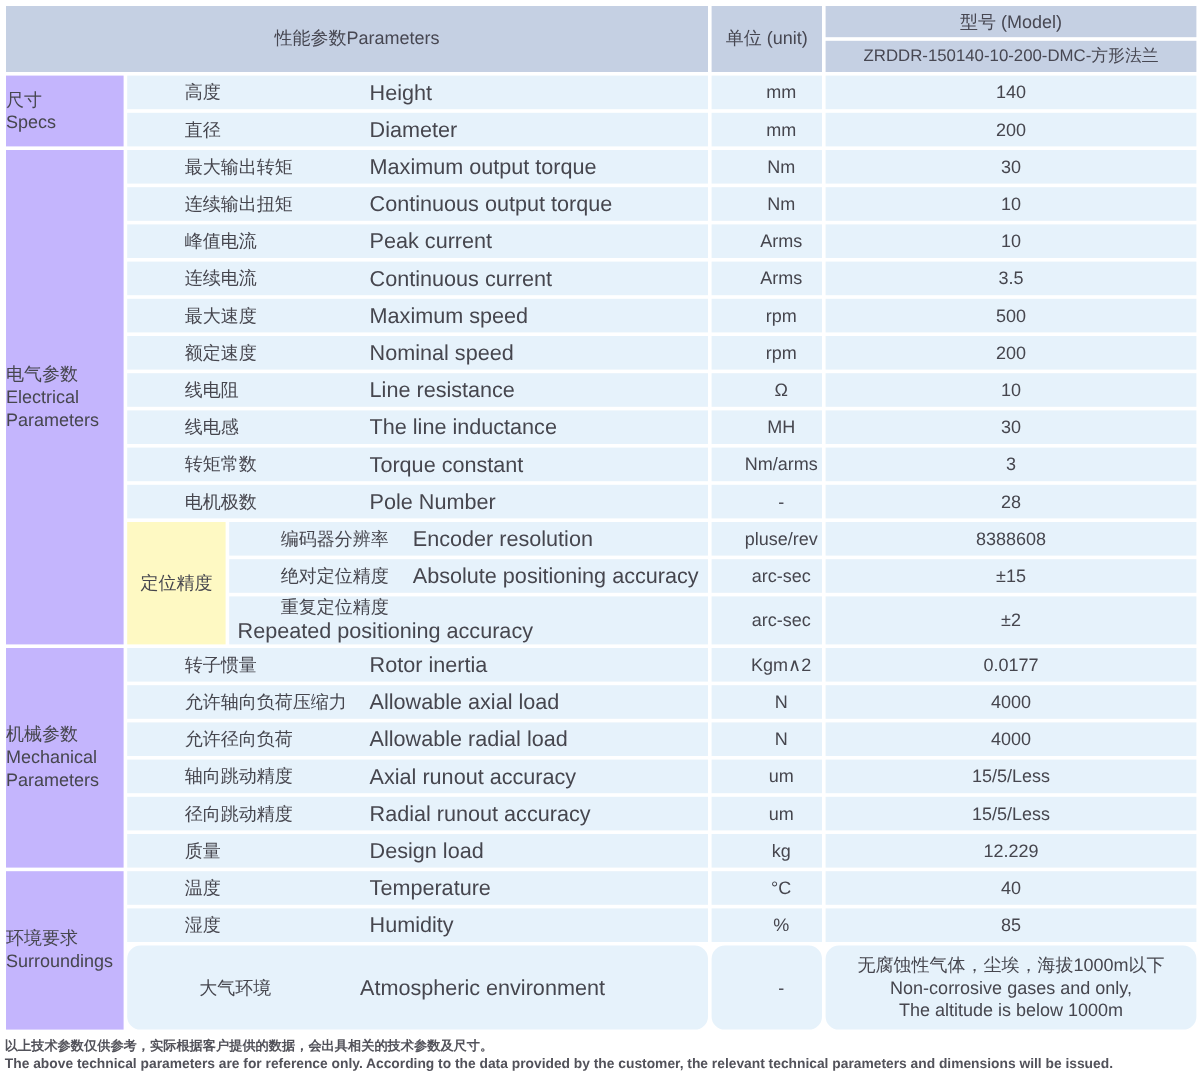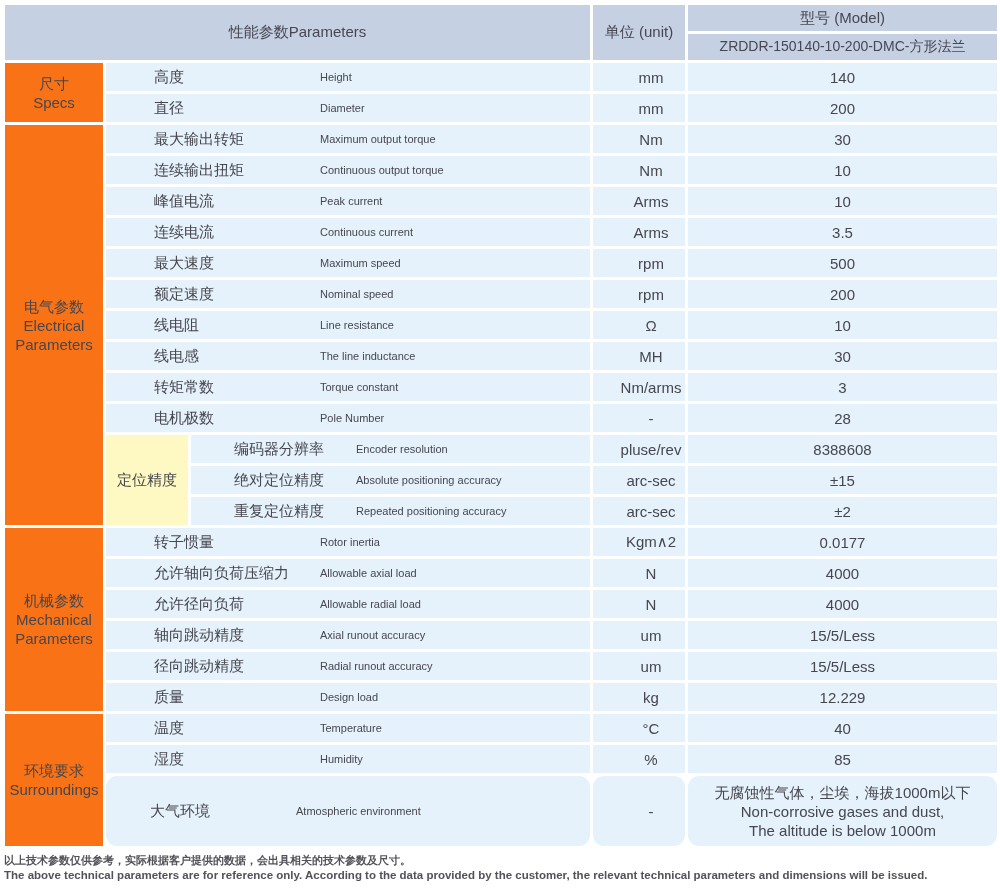--- a/index.html
+++ b/index.html
@@ -18,31 +18,31 @@
   th,td{padding:0;font-weight:normal;overflow:hidden;}
   th.hdr{
     background:#c5d0e3;color:#474752;
     font-size:15px;text-align:center;vertical-align:middle;
     height:26px;
   }
   td{
     background:#e6f2fb;font-size:15px;height:28px;vertical-align:middle;
   }
   td.group{
-    background:#f97316;text-align:center;line-height:19px;font-size:15px;
+    background:#c4b5fd;line-height:19px;font-size:15px;
   }
   td.sub{
     background:#fef9c3;text-align:center;font-size:15px;
   }
   td.lbl{text-align:left;padding-left:48px;}
   td.lbl .cn{display:inline-block;width:154px;font-size:15px;vertical-align:middle;}
-  td.lbl .en{display:inline-block;font-size:11px;vertical-align:middle;margin-left:12px;}
+  td.lbl .en{display:inline-block;font-size:18px;vertical-align:middle;}
   tr.subrow td.lbl{padding-left:7px;}
   tr.subrow td.lbl .cn{width:110px;margin-left:36px;}
-  td.lbl.atm{padding-left:44px;}
+  td.lbl.atm{padding-left:60px;}
   td.lbl.atm .cn{width:134px;}
   td.unit{text-align:center;padding-left:24px;}
   td.val{text-align:center;}
   td.tall{height:70px;border-radius:11px;}
   td.tall .vline{line-height:19px;text-align:center;}
   th.model-value{font-size:14px;letter-spacing:0px;}
   .footer{
     margin:4px 0 0 4px;color:#52525a;font-weight:bold;
   }
   .footer .f-cn{font-size:11px;line-height:15px;}
@@ -205,21 +205,21 @@
   <tr>
     <td class="lbl" colspan="2"><span class="cn">湿度</span><span class="en">Humidity</span></td>
     <td class="unit">%</td>
     <td class="val">85</td>
   </tr>
   <tr>
     <td class="lbl atm tall" colspan="2"><span class="cn">大气环境</span><span class="en">Atmospheric environment</span></td>
     <td class="unit tall">-</td>
     <td class="val tall">
       <div class="vline">无腐蚀性气体，尘埃，海拔1000m以下</div>
-      <div class="vline">Non-corrosive gases and dust,</div>
+      <div class="vline">Non-corrosive gases and only,</div>
       <div class="vline">The altitude is below 1000m</div>
     </td>
   </tr>
 </tbody>
   </table>
 
 <div class="footer">
   <div class="f-cn">以上技术参数仅供参考，实际根据客户提供的数据，会出具相关的技术参数及尺寸。</div>
   <div class="f-en">The above technical parameters are for reference only. According to the data provided by the customer, the relevant technical parameters and dimensions will be issued.</div>
 </div>

